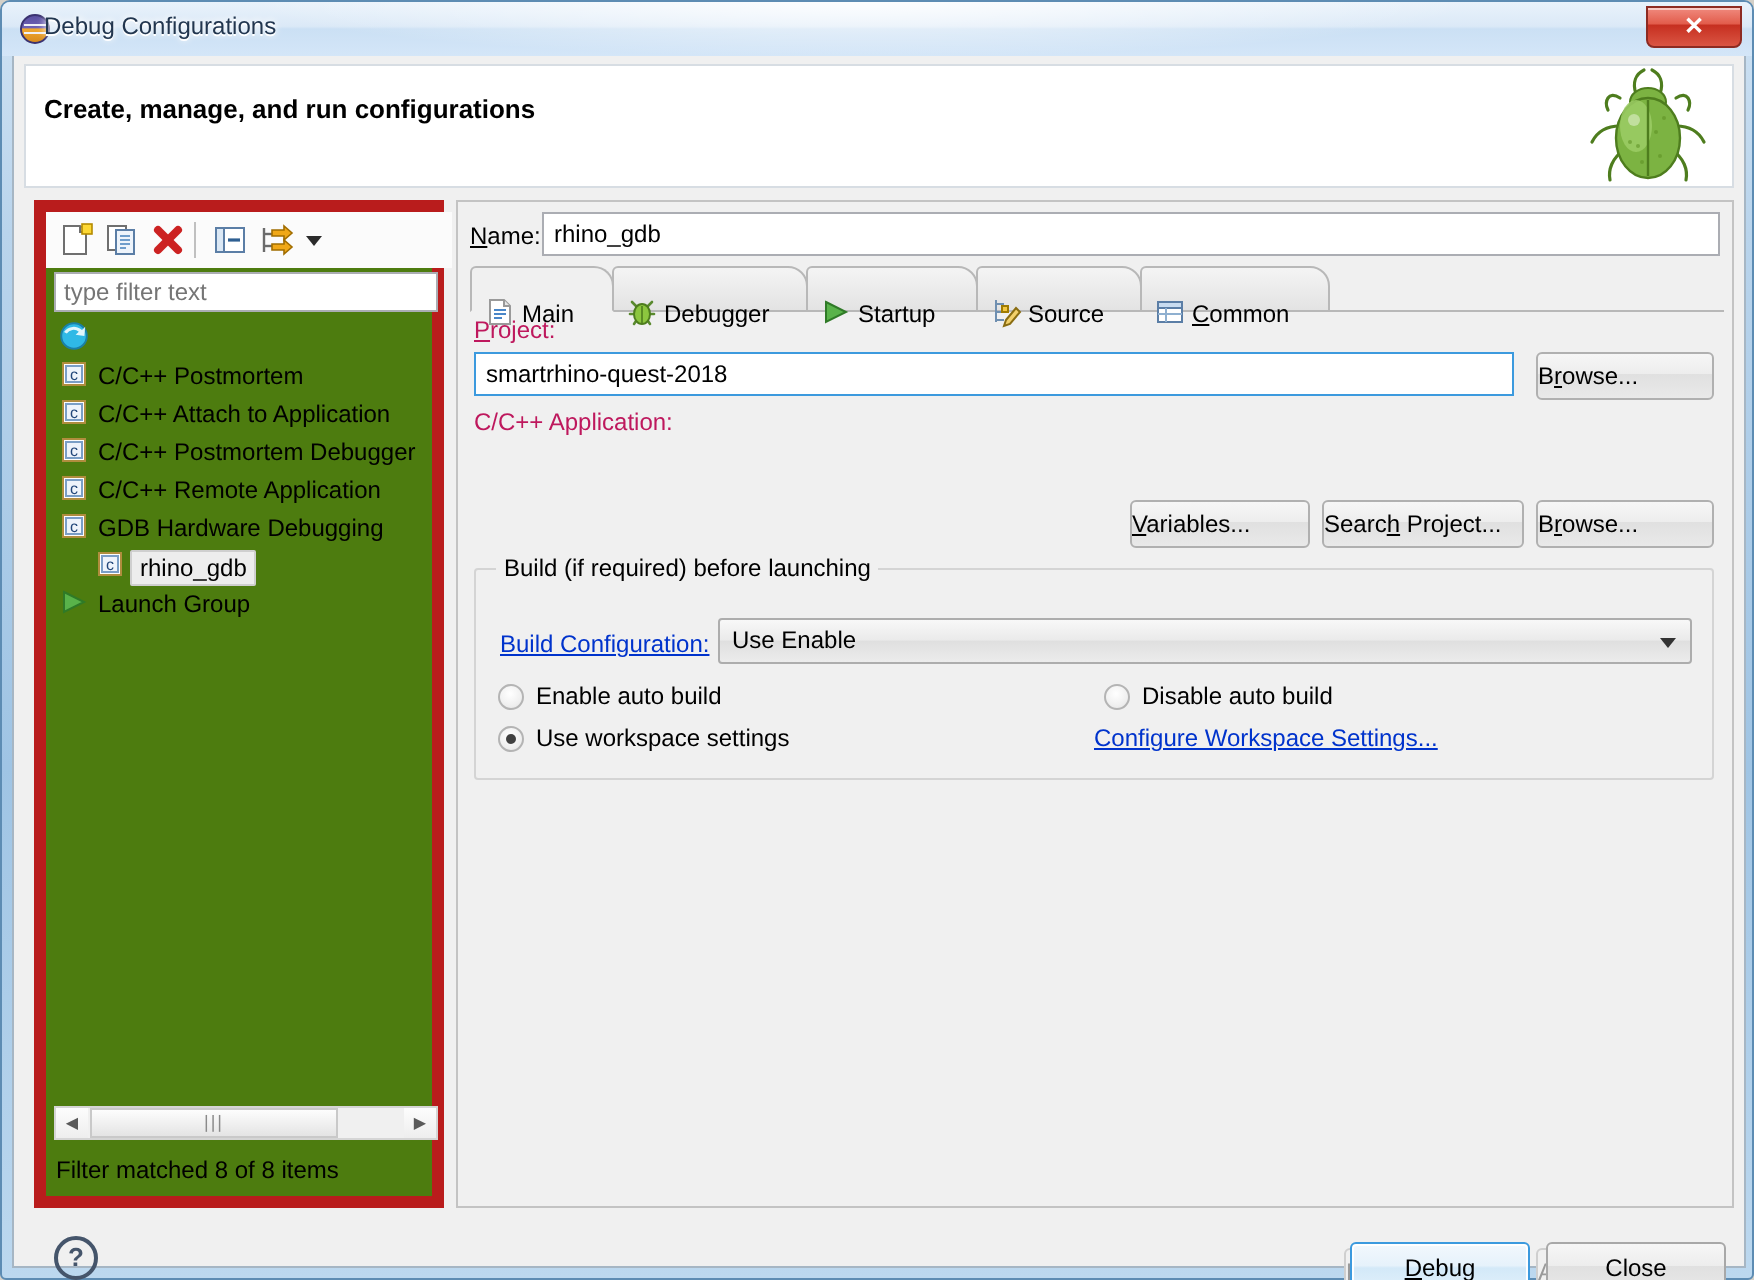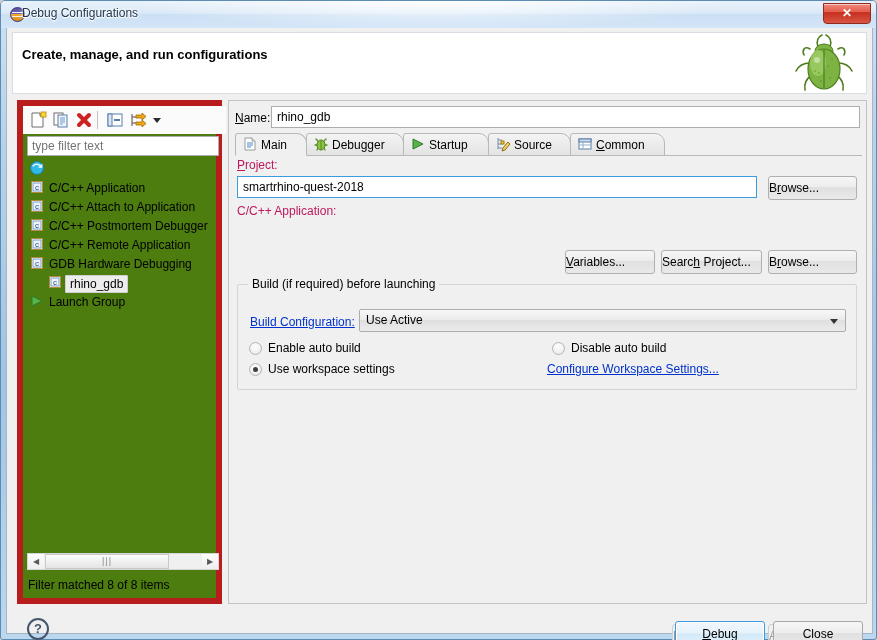--- a/index.html
+++ b/index.html
@@ -160,21 +160,21 @@
   #tabstrip {
     position: absolute; left: 6px; top: 32px; width: 627px; height: 23px;
     border-bottom: 1px solid #b8b8b8;
   }
   .tab {
     position: absolute; top: 0; height: 23px;
     line-height: 22px; font-size: 12px;
     background: linear-gradient(to bottom, #f4f4f4, #e3e3e3);
     border: 1px solid #b8b8b8;
     border-radius: 3px 10px 0 0;
-    padding: 0 9px 0 6px;
+    padding: 12px 9px 0 6px;
     white-space: nowrap; cursor: pointer;
   }
   .tab.active {
     background: #f0f0f0;
     border-bottom: 1px solid #f0f0f0;
     z-index: 3;
   }
   .tab .ticon { display:inline-block; width:16px; height:16px; vertical-align:-3px; margin-right:3px; }
 
   
@@ -371,21 +371,21 @@
           </span>
         </div>
 
         <div class="tree-row">
           <span class="ti">
             <svg width="16" height="16" viewBox="0 0 16 16" style="vertical-align:-3px">
               <rect x="2.5" y="2.5" width="11" height="11" fill="#fdfdfd" stroke="#b08d3e"></rect>
               <rect x="4" y="4" width="8" height="8" fill="#eef3fb" stroke="#7a9ec6"></rect>
               <text x="8" y="11" font-size="8" text-anchor="middle" fill="#23477a" font-family="Liberation Sans, sans-serif">c</text>
             </svg>
-          </span><span class="tl">C/C++ Application</span>
+          </span><span class="tl">C/C++ Postmortem</span>
         </div>
 
         <div class="tree-row">
           <span class="ti">
             <svg width="16" height="16" viewBox="0 0 16 16" style="vertical-align:-3px">
               <rect x="2.5" y="2.5" width="11" height="11" fill="#fdfdfd" stroke="#b08d3e"></rect>
               <rect x="4" y="4" width="8" height="8" fill="#eef3fb" stroke="#7a9ec6"></rect>
               <text x="8" y="11" font-size="8" text-anchor="middle" fill="#23477a" font-family="Liberation Sans, sans-serif">c</text>
             </svg>
           </span><span class="tl">C/C++ Attach to Application</span>
@@ -539,21 +539,21 @@
         </div>
         <div class="btn" style="left:533px;top:94px;width:89px;line-height:22px">
           B<span class="u">r</span>owse...
         </div>
 
         <div id="groupbox" style="top:128px">
           <div id="groupbox-title">Build (if required) before launching</div>
 
           <div class="link" style="left:12px;top:30px;">Build Configuration:</div>
           <div id="combo" style="top:24px">
-            <div class="ctext">Use Active</div>
+            <div class="ctext">Use Enable</div>
             <div class="carrow"></div>
           </div>
 
           <div class="radio" style="left:11px;top:57px"></div>
           <div class="radio-label" style="left:30px;top:56px">Enable auto build</div>
 
           <div class="radio" style="left:314px;top:57px"></div>
           <div class="radio-label" style="left:333px;top:56px">Disable auto build</div>
 
           <div class="radio checked" style="left:11px;top:78px"></div>

